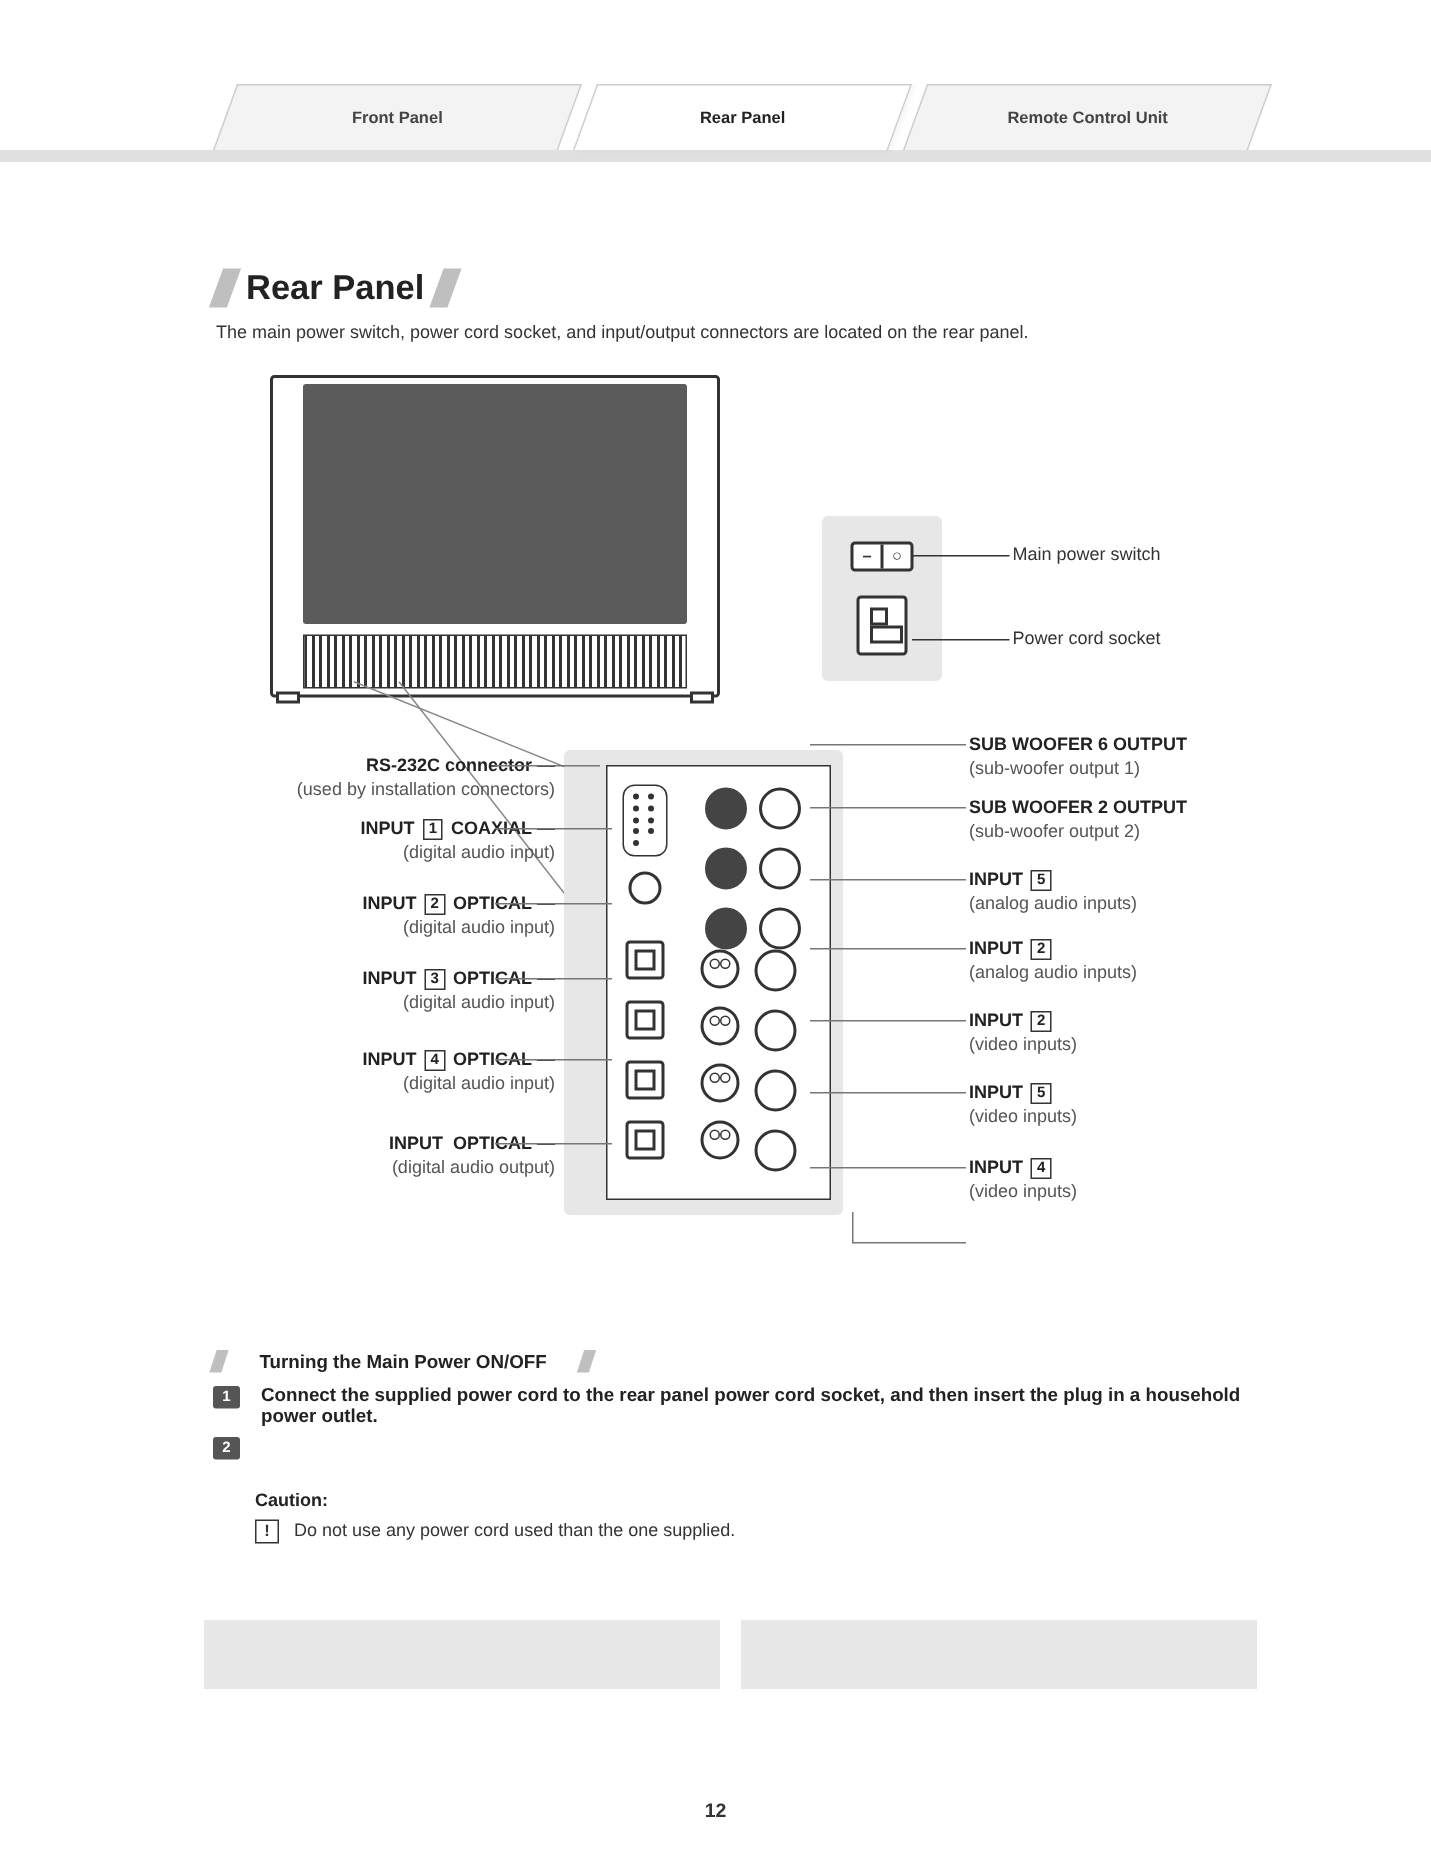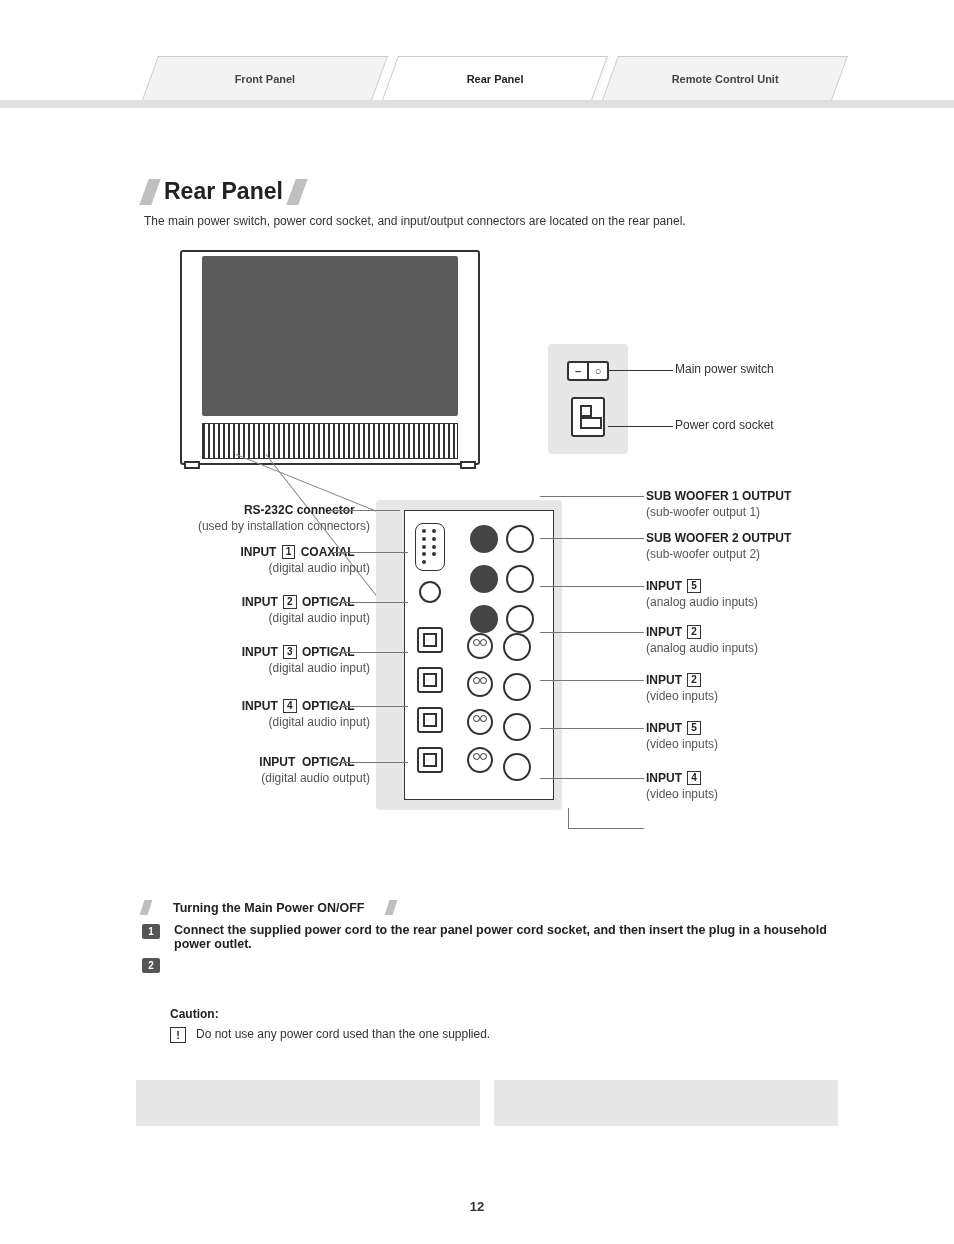--- a/index.html
+++ b/index.html
@@ -168,21 +168,21 @@
 
   
   .instr {
     position:absolute; top:900px; left:142px; right:120px;
     font-size:12.5px; color:#222;
   }
   .instr-head{display:flex;align-items:center;gap:23px;font-weight:700;margin-bottom:8px;}
   .instr-head .mslash{width:8px;height:15px;background:#bfbfbf;transform:skewX(-18deg);}
   .step{display:flex;gap:14px;margin-bottom:6px;font-weight:700;}
   .stepnum{width:18px;height:15px;background:#555;color:#fff;font-size:10px;display:flex;align-items:center;justify-content:center;border-radius:2px;flex-shrink:0;margin-top:1px;}
-  .caution-block{margin-top:34px;margin-left:28px;font-size:12px;}
+  .caution-block{margin-top:20px;margin-left:28px;font-size:12px;}
   .caution-block b{display:block;margin-bottom:6px;}
   .caution-line{display:flex;gap:10px;align-items:flex-start;color:#333;}
   .caution-icon{width:16px;height:16px;border:1.5px solid #333;display:flex;align-items:center;justify-content:center;font-size:11px;font-weight:700;flex-shrink:0;}
 
   
   .footblk{position:absolute;top:1080px;height:46px;background:#e7e7e7;}
   .fb1{left:136px;width:344px;} .fb2{left:494px;width:344px;}
 
   .pagenum{
     position:absolute; bottom:30px; left:0; right:0;
@@ -294,21 +294,21 @@
     <b><span>INPUT</span> <span class="numbox">3</span> <span>OPTICAL</span></b> —<em>(digital audio input)</em>
   </div>
   <div class="lbl left" style="top:448px;">
     <b><span>INPUT</span> <span class="numbox">4</span> <span>OPTICAL</span></b> —<em>(digital audio input)</em>
   </div>
   <div class="lbl left" style="top:504px;">
     <b><span>INPUT</span>&nbsp; <span>OPTICAL</span></b> —<em>(digital audio output)</em>
   </div>
 
   <div class="lbl right" style="top:238px;">
-    <b>SUB WOOFER 1 OUTPUT</b><em>(sub-woofer output 1)</em>
+    <b>SUB WOOFER 6 OUTPUT</b><em>(sub-woofer output 1)</em>
   </div>
   <div class="lbl right" style="top:280px;">
     <b>SUB WOOFER 2 OUTPUT</b><em>(sub-woofer output 2)</em>
   </div>
   <div class="lbl right" style="top:328px;">
     <b><span>INPUT</span> <span class="numbox">5</span></b><em>(analog audio inputs)</em>
   </div>
   <div class="lbl right" style="top:374px;">
     <b><span>INPUT</span> <span class="numbox">2</span></b><em>(analog audio inputs)</em>
   </div>

